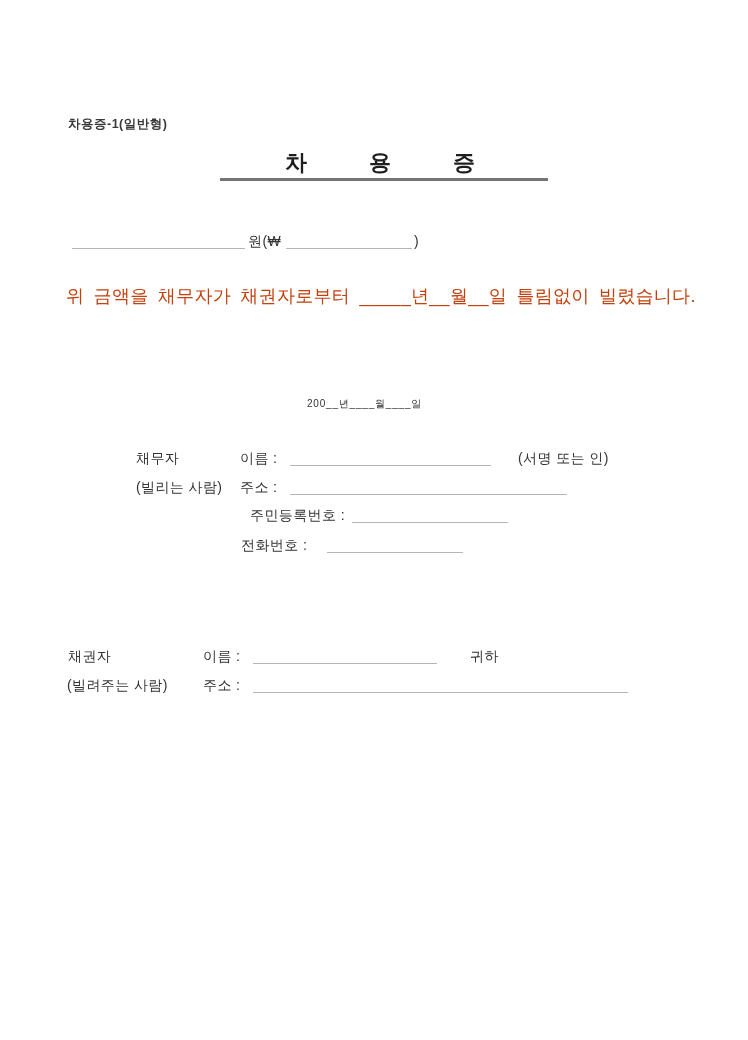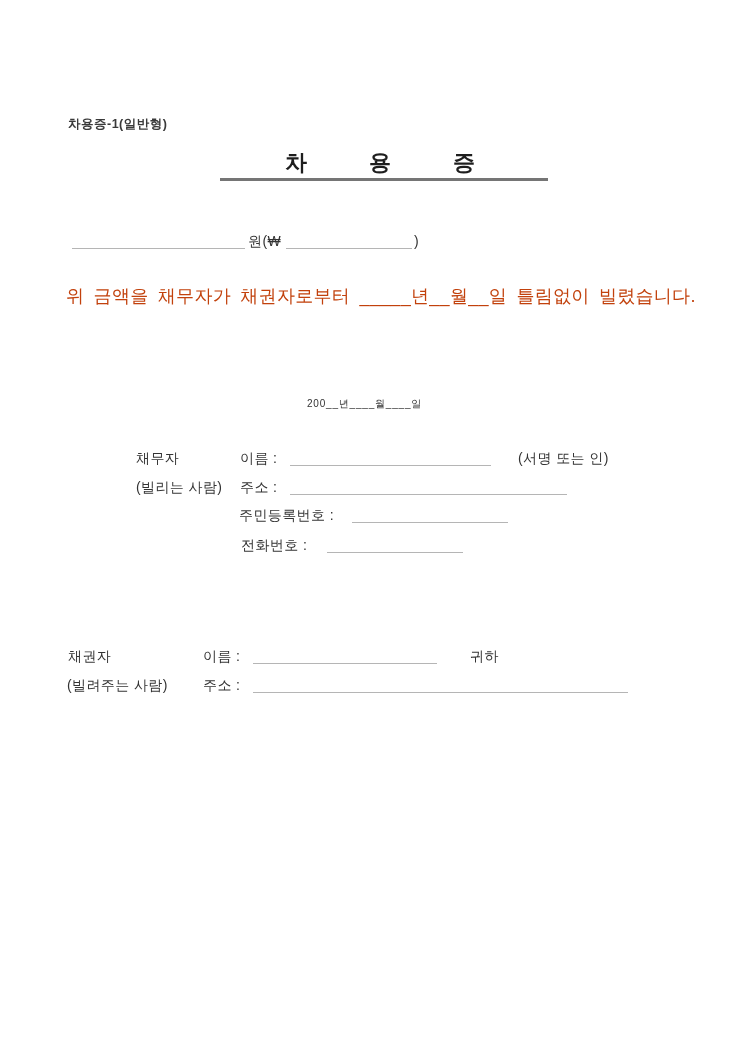--- a/index.html
+++ b/index.html
@@ -24,21 +24,21 @@
   .body-text div { line-height:28.6px; white-space:nowrap; }
   .date-line { left:307px; top:398px; font-size:10px; letter-spacing:0.8px; word-spacing:2px; }
   
   .d-role       { left:136px; top:450px; }
   .d-role-sub   { left:136px; top:479px; }
   .d-name-label { left:240px; top:450px; }
   .d-name-blank { left:290px; top:450px; width:201px; }
   .d-name-suffix{ left:498px; top:450px;margin-left:20px; }
   .d-addr-label { left:240px; top:479px; }
   .d-addr-blank { left:290px; top:479px; width:277px; }
-  .d-jumin-label{ left:239px; top:507px; }
+  .d-jumin-label{ left:250px; top:507px; }
   .d-jumin-blank{ left:352px; top:507px; width:156px; }
   .d-phone-label{ left:241px; top:537px; }
   .d-phone-blank{ left:327px; top:537px; width:136px; }
   
   .c-role       { left:68px;  top:648px; }
   .c-role-sub   { left:67px;  top:677px; }
   .c-name-label { left:203px; top:648px; }
   .c-name-blank { left:253px; top:648px; width:184px; }
   .c-name-suffix{ left:470px; top:648px; }
   .c-addr-label { left:203px; top:677px; }

